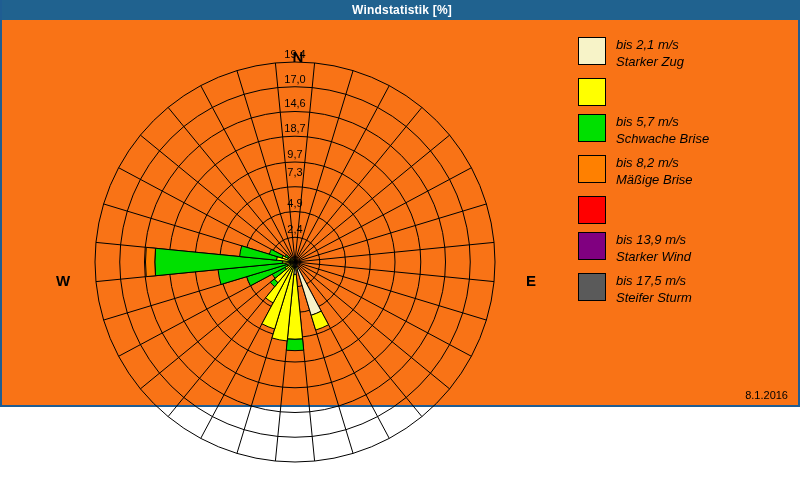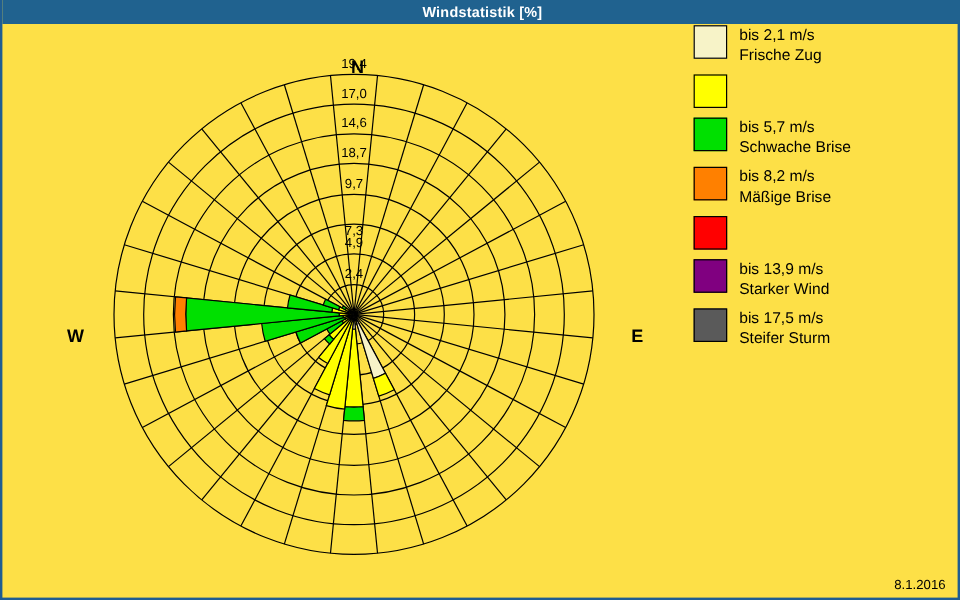--- a/index.html
+++ b/index.html
@@ -2,23 +2,23 @@
 <html><head>
 <meta charset="utf-8">
 <style>
   html,body{margin:0;padding:0;}
   body{
     width:800px;height:500px;overflow:hidden;
     background:#ffffff;
     font-family:"Liberation Sans", sans-serif;
   }
   #app{
-    position:relative;width:800px;height:500px;
+    position:relative;width:800px;height:407px;
     box-sizing:border-box;
-    background:#fde047;
+    background:#f97316;
     border:2px solid #1f5d92;
     border-top:none;
   }
   #titlebar{
     position:absolute;left:0;top:0;width:800px;height:20px;
     background:#20628f;
     color:#ffffff;
     font-size:12px;font-weight:bold;
     display:flex;align-items:center;justify-content:center;
     letter-spacing:.2px;
@@ -33,21 +33,21 @@
   }
   #lbl-n{left:266px;top:28px;width:60px;}
   #lbl-s{left:266px;top:478px;width:60px;}
   #lbl-w{left:31px;top:252px;width:60px;}
   #lbl-e{left:499px;top:252px;width:60px;}
   .tick{
     position:absolute;font-size:11px;color:#000;text-align:center;
     width:54px;left:266px;
   }
   #legend{
-    position:absolute;left:576px;top:20px;width:210px;
+    position:absolute;left:576px;top:36px;width:210px;font-style:italic;
   }
   .legend-row{
     display:flex;align-items:flex-start;margin-bottom:7px;
   }
   .swatch{
     width:26px;height:26px;
     border:1px solid #000;
     flex:0 0 auto;margin-right:10px;margin-top:1px;
   }
   .legend-text{font-size:13px;color:#000;line-height:17px;}
@@ -155,35 +155,35 @@
     </svg>
 
     <div class="axis-label" id="lbl-n">N</div>
     <div class="axis-label" id="lbl-s">S</div>
     <div class="axis-label" id="lbl-w">W</div>
     <div class="axis-label" id="lbl-e">E</div>
 
     <div id="rtick-layer">
         <div class="tick" style="top: 203.258px;">2,4</div>
         <div class="tick" style="top: 177.485px;">4,9</div>
-        <div class="tick" style="top: 167px;">7,3</div>
+        <div class="tick" style="top: 146px;">7,3</div>
         <div class="tick" style="top: 128px;">9,7</div>
         <div class="tick" style="top: 102.227px;">18,7</div>
         <div class="tick" style="top: 77.4845px;">14,6</div>
         <div class="tick" style="top: 52.7423px;">17,0</div>
         <div class="tick" style="top: 28px;">19,4</div>
       </div>
   </div>
 
   <div id="legend">
       <div class="legend-row">
         <div class="swatch" style="background: rgb(247, 243, 200);"></div>
         <div class="legend-text">
           <div>bis 2,1 m/s</div>
-          <div>Frische Zug</div>
+          <div>Starker Zug</div>
         </div>
       </div>
       <div class="legend-row">
         <div class="swatch" style="background: rgb(255, 255, 0);"></div>
       </div>
       <div class="legend-row">
         <div class="swatch" style="background: rgb(0, 224, 0);"></div>
         <div class="legend-text">
           <div>bis 5,7 m/s</div>
           <div>Schwache Brise</div>

